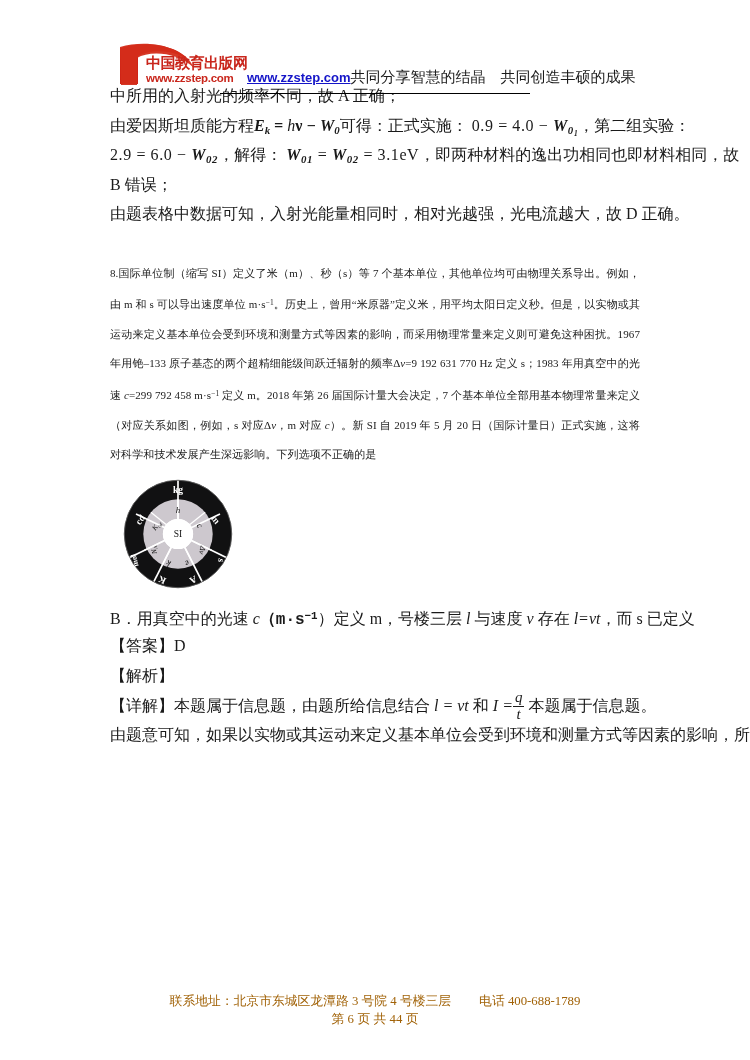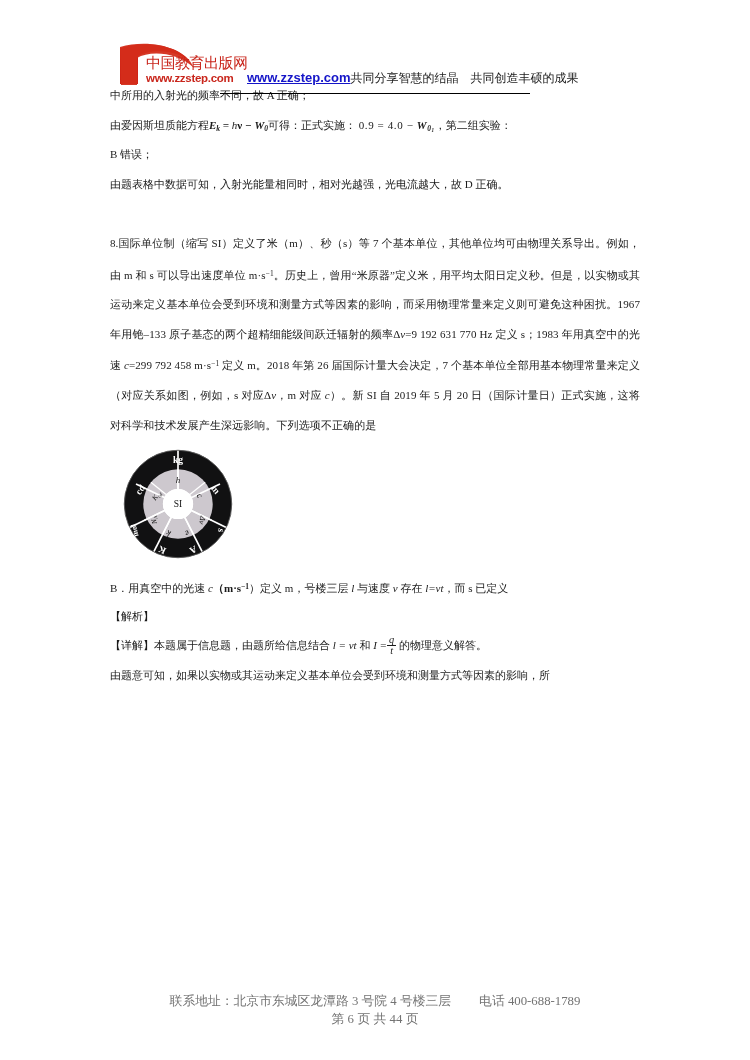--- a/index.html
+++ b/index.html
@@ -33,21 +33,21 @@
   }
   .swoosh {
     position: absolute;
     left: 0; top: 2px;
     width: 78px; height: 44px;
   }
   .logo-cn {
     position: absolute;
     left: 28px; top: 14px;
     font-family: "Liberation Serif", serif;
-    font-weight: normal;
+    font-weight: bold;
     font-size: 15px;
     color: #c9261c;
     letter-spacing: -0.5px;
     white-space: nowrap;
   }
   .logo-url {
     position: absolute;
     left: 28px; top: 32px;
     font-family: "Liberation Sans", sans-serif;
     font-weight: bold;
@@ -65,21 +65,21 @@
   }
   .header-link {
     color: #1414c8;
     text-decoration: underline;
     font-family: "Liberation Sans", sans-serif;
     font-weight: bold;
     font-size: 13px;
   }
   .header-tagline .tag-txt {
     font-family: "Liberation Serif", serif;
-    font-size: 12px;
+    font-size: 15px;
     color: #1a1a1a;
   }
   .header-rule {
     position: absolute;
     left: 110px; right: 110px;
     top: 93px;
     border-top: 1.6px solid #000;
   }
 
   
@@ -87,40 +87,40 @@
     padding-top: 17px;
     font-size: 14.2px;
     line-height: 1;
   }
   p.line {
     margin: 0 0 0 0;
     padding: 0;
     height: 29.5px;
     line-height: 29.5px;
     white-space: nowrap;
-    font-size: 11px;
+    font-size: 16px;
   }
   p.para {
     margin: 0;
     padding: 0;
     line-height: 29.5px;
     font-size: 11px;
     text-align: justify;
     text-justify: inter-ideograph;
     letter-spacing: 0.1px;
   }
   .gap-sm { height: 14px; }
   .gap-md { height: 30px; }
 
   
   .mi { font-family: "Liberation Serif", serif; font-style: italic; font-weight: bold; }
   .mi-l { font-family: "Liberation Serif", serif; font-style: italic; font-weight: normal; }
   .mn { font-family: "Liberation Serif", serif; font-style: normal; }
   .mnum { font-family: "Liberation Serif", serif; font-style: normal; letter-spacing: 0.6px; }
-  .mb { font-family: Liberation Serif, serif; font-weight: bold; font-style: normal; text-align: right; }
+  .mb { font-family: Liberation Mono, monospace; font-weight: bold; font-style: normal; text-align: right; }
   sub { font-size: 0.68em; vertical-align: -0.28em; }
   sup { font-size: 0.68em; vertical-align: 0.45em; }
   .frac {
     display: inline-block;
     vertical-align: -0.48em;
     text-align: center;
     line-height: 1.02;
     font-size: 0.94em;
   }
   .frac .num { display: block; padding: 0 2px; }
@@ -137,21 +137,21 @@
 
   
   .footer {
     position: absolute;
     left: 0; right: 0;
     bottom: 32px;
     text-align: center;
     font-size: 12.2px;
     font-family: "Liberation Sans", sans-serif;
     line-height: 18px;
-    color: #737373;
+    color: #a16207;
   }
   .footer .addr-cn { font-family: "Liberation Serif", serif; font-size: 12.8px; }
   .footer .phone { margin-left: 28px; font-family: "Liberation Serif", serif; font-size: 12.8px;}
   .footer .pageno { font-family: "Liberation Serif", serif; font-size: 12.8px; }
 </style>
 </head>
 <body>
 
 <div class="page">
 
@@ -169,20 +169,21 @@
     </div>
     <div class="header-rule"></div>
   </div>
 
   <div class="content">
 
     <p class="line">中所用的入射光的频率不同，故 A 正确；</p>
 
     <p class="line"><span>由爱因斯坦质能方程</span><span class="mi">E<sub>k</sub>&nbsp;=&nbsp;<span class="mi-l">h</span><span class="mn">ν</span>&nbsp;−&nbsp;W<sub>0</sub></span><span>可得：正式实施：</span>&nbsp;<span class="mnum">0.9 = 4.0 −&nbsp;<span class="mi">W<sub>0<sub>1</sub></sub></span></span><span>，第二组实验：</span></p>
 
+    <p class="line"><span class="mnum">2.9 = 6.0 −&nbsp;<span class="mi">W<sub>02</sub></span></span><span>，解得：</span>&nbsp;<span class="mnum"><span class="mi">W<sub>01</sub></span>&nbsp;=&nbsp;<span class="mi">W<sub>02</sub></span>&nbsp;= 3.1eV</span><span>，即两种材料的逸出功相同也即材料相同，故</span></p>
 
     <p class="line">B 错误；</p>
 
 
     <p class="line">由题表格中数据可知，入射光能量相同时，相对光越强，光电流越大，故 D 正确。</p>
 
     <div class="gap-md"></div>
 
     <p class="para"><span>8.国际单位制（缩写 SI）定义了米（m）、秒（s）等 7 个基本单位，其他单位均可由物理关系导出。例如，由 m 和 s 可以导出速度单位 m·s</span><sup>−1</sup><span>。历史上，曾用“米原器”定义米，用平均太阳日定义秒。但是，以实物或其运动来定义基本单位会受到环境和测量方式等因素的影响，而采用物理常量来定义则可避免这种困扰。1967 年用铯–133 原子基态的两个超精细能级间跃迁辐射的频率Δ</span><span class="mi-l">v</span><span>=9 192 631 770 Hz 定义 s；1983 年用真空中的光速 </span><span class="mi-l">c</span><span>=299 792 458 m·s</span><sup>−1</sup><span> 定义 m。2018 年第 26 届国际计量大会决定，7 个基本单位全部用基本物理常量来定义（对应关系如图，例如，s 对应Δ</span><span class="mi-l">v</span><span>，m 对应 </span><span class="mi-l">c</span><span>）。新 SI 自 2019 年 5 月 20 日（国际计量日）正式实施，这将对科学和技术发展产生深远影响。下列选项不正确的是</span></p>
 
@@ -243,24 +244,25 @@
       </svg>
     </div>
 
     <div class="gap-sm"></div>
 
 
     <p class="line"><span>B．用真空中的光速 </span><span class="mi-l">c</span><span class="mb">（m·s</span><sup class="mb">−1</sup><span>）定义 m，号楼三层 </span><span class="mi-l">l</span><span> 与速度 </span><span class="mi-l">v</span><span> 存在 </span><span class="mi-l">l=vt</span><span>，而 s 已定义</span></p>
 
 
 
+    <p class="line"><span>【答案】</span><span>D</span></p>
 
     <p class="line">【解析】</p>
 
-    <p class="line"><span>【详解】</span><span>本题属于信息题，由题所给信息结合 </span><span class="mi-l">l = vt</span><span> 和 </span><span class="mi-l"><span>I =</span><span class="frac"><span class="num">q</span><span class="den">t</span></span></span><span> 的物理意义解答。</span></p>
+    <p class="line"><span>【详解】</span><span>本题属于信息题，由题所给信息结合 </span><span class="mi-l">l = vt</span><span> 和 </span><span class="mi-l"><span>I =</span><span class="frac"><span class="num">q</span><span class="den">t</span></span></span><span> 本题属于信息题。</span></p>
 
     <p class="line">由题意可知，如果以实物或其运动来定义基本单位会受到环境和测量方式等因素的影响，所</p>
 
   </div>
 
   <div class="footer">
     <div>
       <span class="addr-cn">联系地址：</span><span class="addr-cn">北京市东城区龙潭路 3 号院 4 号楼三层</span><span class="phone">电话 400-688-1789</span>
     </div>
     <div>

